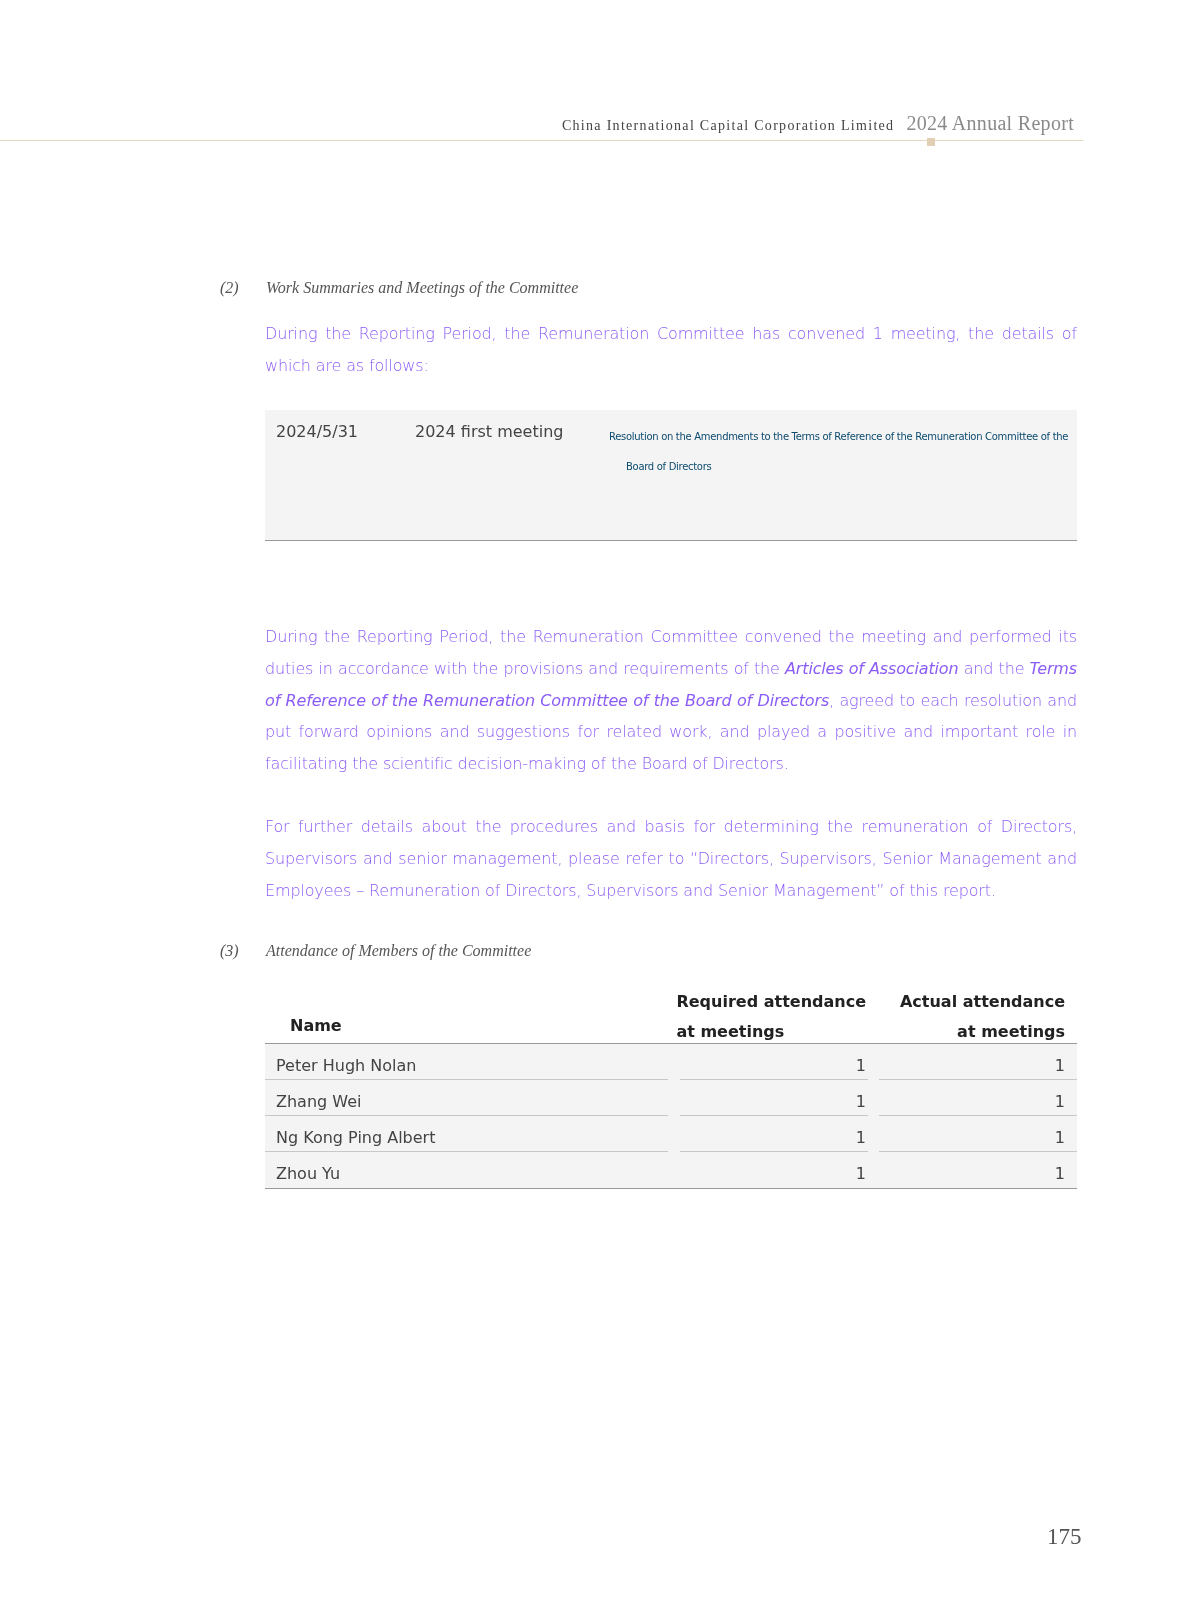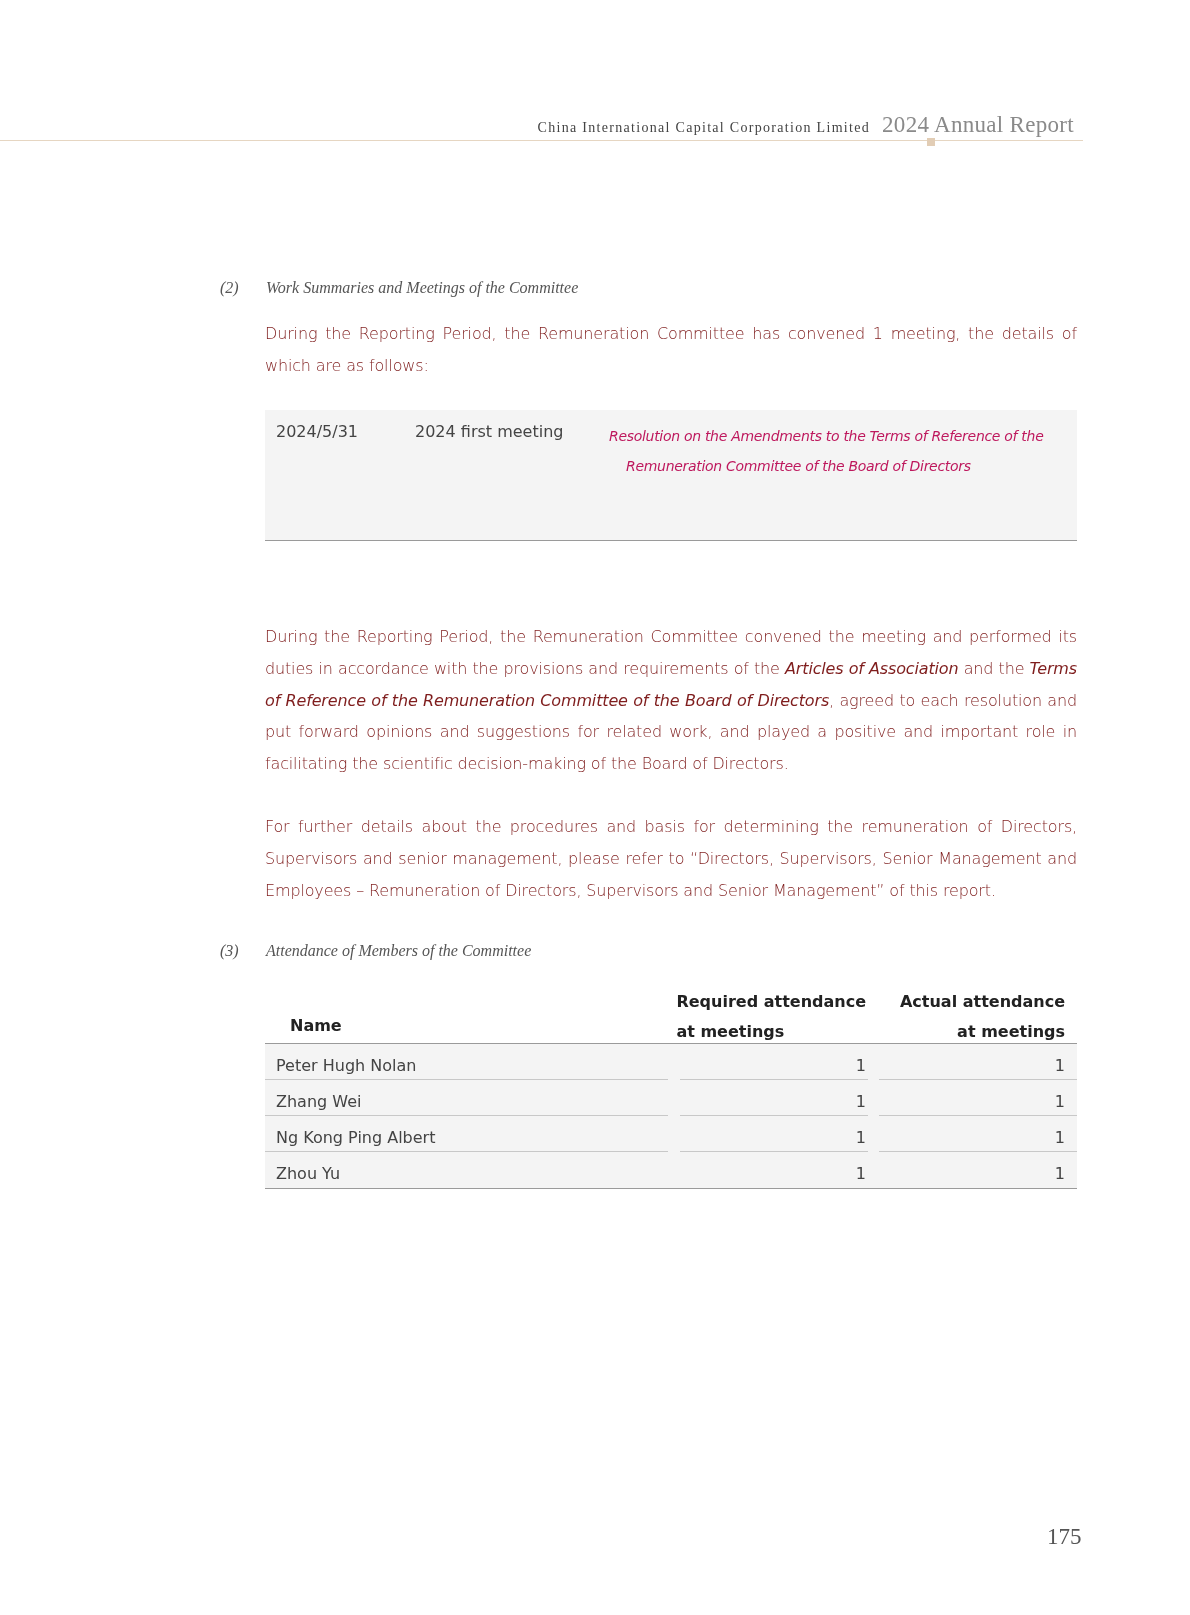--- a/index.html
+++ b/index.html
@@ -1,35 +1,35 @@
 <!DOCTYPE html>
 <html><head>
 <meta charset="utf-8">
 <style>
   html, body { margin:0; padding:0; background:#ffffff; }
   body { width:1190px; height:1615px; position:relative; overflow:hidden; font-family:"DejaVu Sans", sans-serif; color:#3a3a3a; }
   .hdr-text { position:absolute; top:112px; right:116px; white-space:nowrap; font-family:"Liberation Serif", serif; }
   .hdr-company { font-size:14px; letter-spacing:1.3px; color:#444; }
-  .hdr-report { font-size:23px; color:#8a8a8a; margin-left:12px; letter-spacing:0.3px; }
+  .hdr-report { font-size:20px; color:#8a8a8a; margin-left:12px; letter-spacing:0.3px; }
   .hdr-line { position:absolute; left:0; top:140px; width:1083px; height:1px; background:#e6d6c2; }
   .hdr-marker { position:absolute; left:927px; top:138px; width:8px; height:8px; background:#e2cdb5; }
 
   .sec-title { position:absolute; left:220px; font-family:"Liberation Serif", serif; font-style:italic; font-size:16px; color:#555; white-space:nowrap; }
   .sec-num { display:inline-block; width:46px; }
 
-  .para { position:absolute; left:265px; width:812px; font-size:16px; line-height:31.8px; text-align:justify; color:#7f1d1d; letter-spacing:-0.15px; font-weight:300; }
+  .para { position:absolute; left:265px; width:812px; font-size:16px; line-height:31.8px; text-align:justify; color:#8b5cf6; letter-spacing:-0.15px; font-weight:300; }
   .para i { font-style:italic; }
 
   
   .mt { position:absolute; left:265px; top:410px; width:812px; }
   .mt-head { height:36px; border-bottom:1px solid #9a9a9a; position:relative; }
   .mt-head span { position:absolute; top:8px; font-weight:bold; font-size:16px; color:#222; }
   .mt-body { background:#f4f4f4; height:130px; border-bottom:1px solid #9a9a9a; position:relative; font-size:16px; color:#444; }
   .mt-body .cell { position:absolute; top:12px; }
-  .mt-res { position:absolute; left:344px; top:12px; width:460px; font-style:italic; line-height:29.5px; font-size:14px; color:#be185d; letter-spacing:-0.3px; }
+  .mt-res { position:absolute; left:344px; top:12px; width:460px; line-height:29.5px; font-size:10px; color:#0c4a6e; letter-spacing:-0.3px; }
   .mt-res div { padding-left:17px; text-indent:-17px; }
 
   
   .at { position:absolute; left:265px; top:980px; width:812px; }
   .at-head { height:63px; border-bottom:1px solid #9a9a9a; position:relative; font-weight:bold; font-size:16px; color:#222; }
   .at-head .h-name { position:absolute; left:25px; top:36px; }
   .at-head .h-req { position:absolute; right:211px; top:7px; text-align:left; line-height:29.5px; }
   .at-head .h-act { position:absolute; right:12px; top:7px; text-align:right; line-height:29.5px; }
   .at-body { background:#f4f4f4; border-bottom:1px solid #9a9a9a; }
   .at-row { height:36px; position:relative; font-size:16px; color:#444; }

